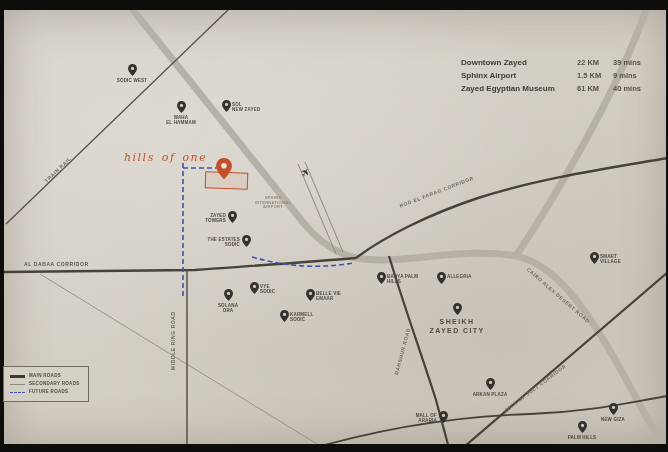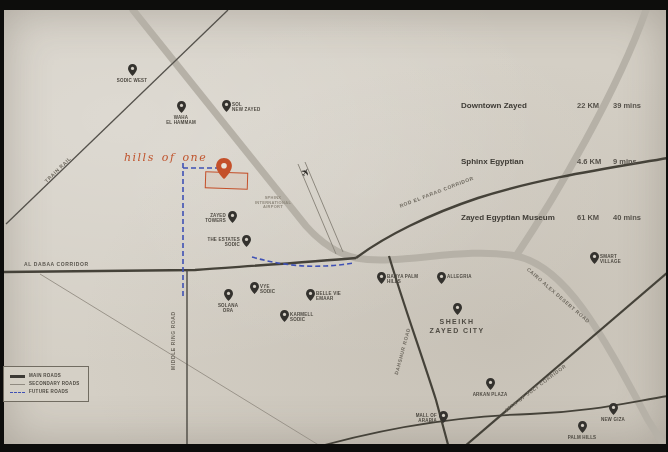--- a/index.html
+++ b/index.html
@@ -48,21 +48,21 @@
   #plane{position:absolute;left:301px;top:166px;z-index:3;font-size:11px;
     color:#2f2d29;transform:rotate(-58deg);}
   
   #marker-layer{position:absolute;left:0;top:0;width:668px;height:452px;z-index:4;}
   .pin{position:absolute;}
   .mlabel{position:absolute;font:600 4.5px/1.2 "Liberation Sans",sans-serif;
     color:#4c4840;letter-spacing:.2px;text-transform:uppercase;}
   .mlabel.big{font-size:7px;letter-spacing:1.4px;color:#504c44;line-height:1.35;}
   
   #distance-table{position:absolute;left:461px;top:56px;z-index:5;}
-  .trow{display:flex;height:13px;align-items:center;margin-top:43px;}
+  .trow{display:flex;height:13px;align-items:center;}
   .tname{width:116px;font-size:8px;font-weight:bold;color:#3e3b35;}
   .tdist{width:36px;font-size:7.5px;font-weight:600;color:#55514a;}
   .ttime{width:42px;font-size:7.5px;font-weight:600;color:#55514a;}
   
   #legend{position:absolute;left:3px;top:366px;width:86px;z-index:5;
     border:1px solid #716c61;background:rgba(213,208,198,.92);
     padding:5px 6px;box-sizing:border-box;}
   .lrow{display:flex;align-items:center;height:8px;gap:4px;}
   .lswatch{width:15px;flex:0 0 15px;}
   .lswatch.main{height:3px;background:#3c3a35;}
@@ -209,22 +209,22 @@
     <div class="mlabel" style="left: 542px; top: 435px; width: 80px; text-align: center;">PALM HILLS</div>
   </div>
 
 <div id="distance-table">
   <div class="trow">
     <div class="tname">Downtown Zayed</div>
     <div class="tdist">22 KM</div>
     <div class="ttime">39 mins</div>
   </div>
   <div class="trow">
-    <div class="tname">Sphinx Egyptian</div>
-    <div class="tdist">4.6 KM</div>
+    <div class="tname">Sphinx Airport</div>
+    <div class="tdist">1.5 KM</div>
     <div class="ttime">9 mins</div>
   </div>
   <div class="trow">
     <div class="tname">Zayed Egyptian Museum</div>
     <div class="tdist">61 KM</div>
     <div class="ttime">40 mins</div>
   </div>
 </div>
 
 <div id="legend">

